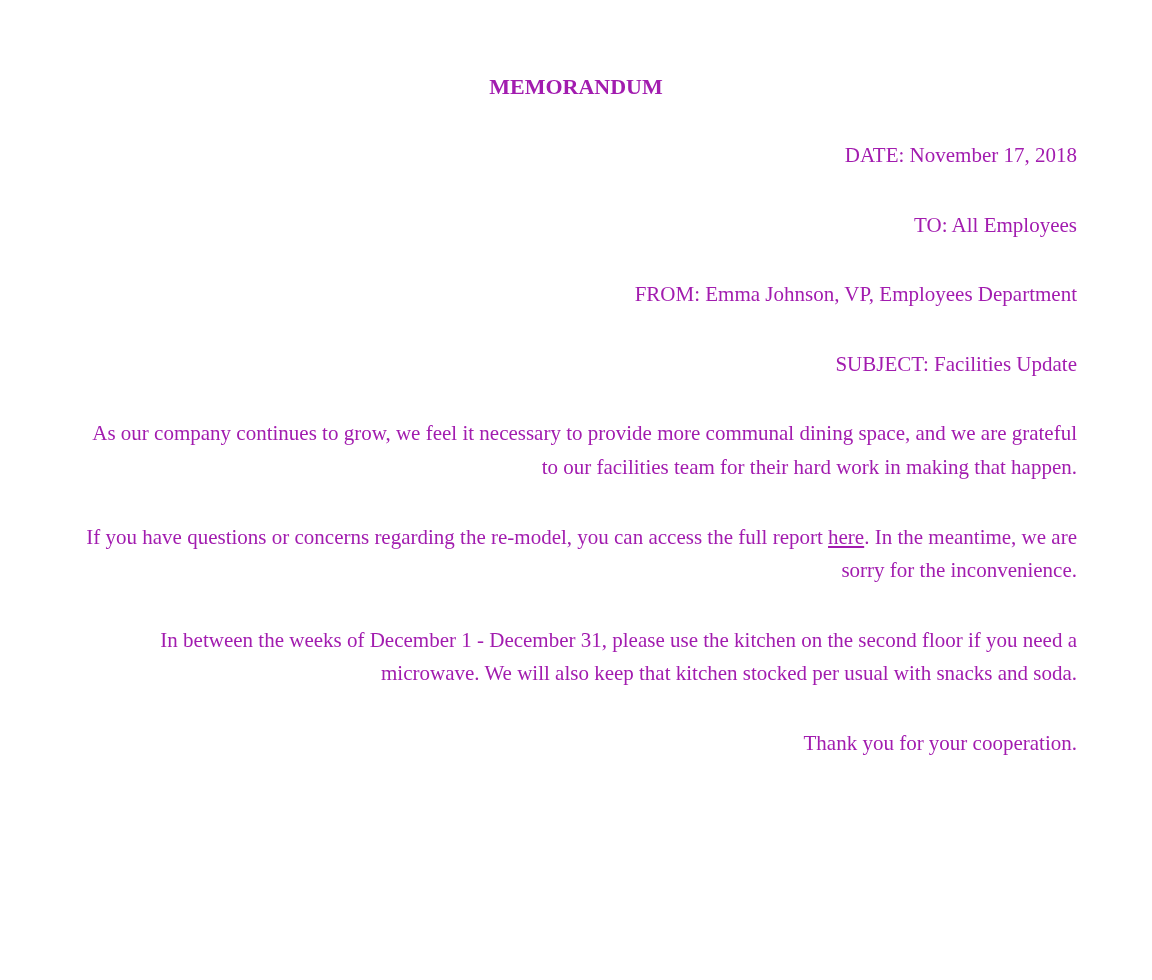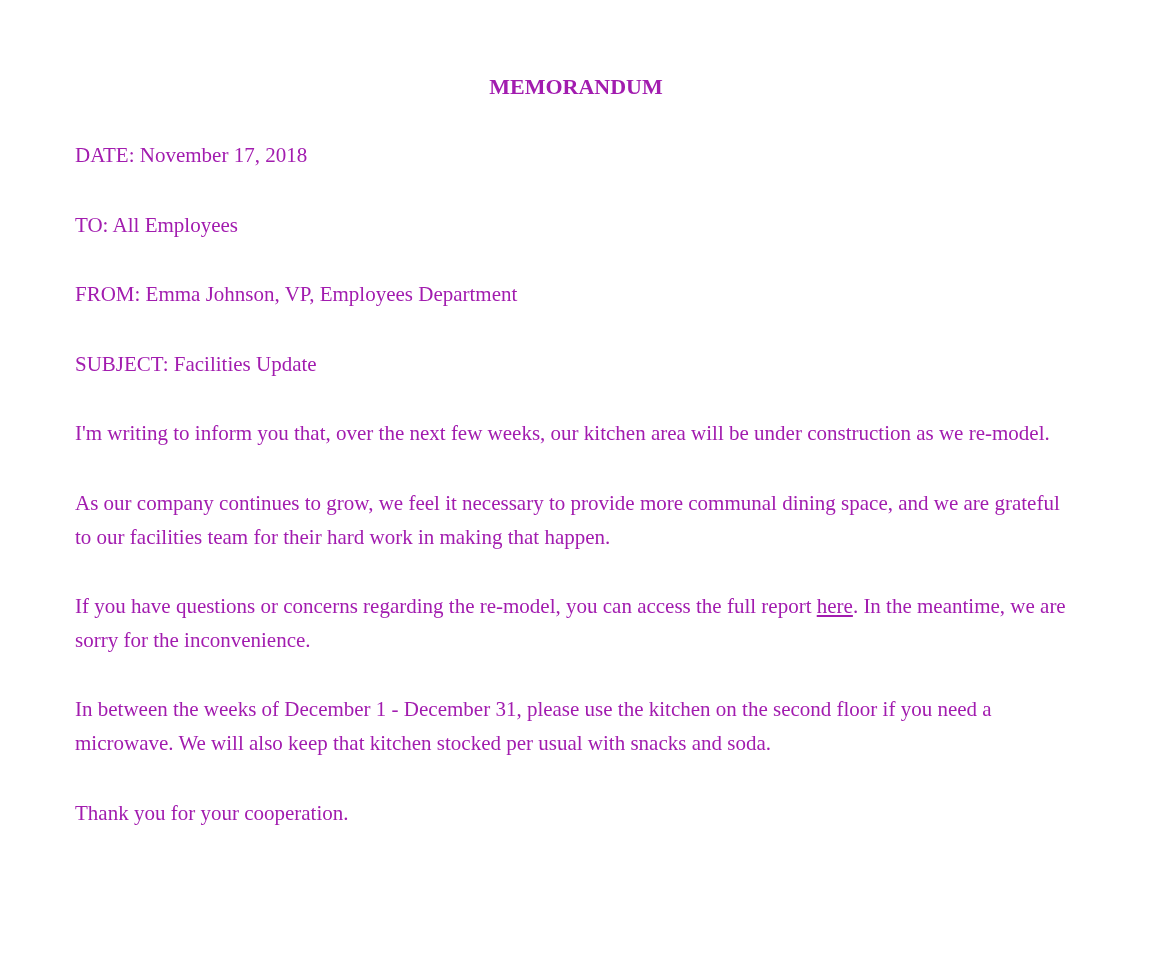--- a/index.html
+++ b/index.html
@@ -20,20 +20,21 @@
   }
   .memo-title {
     font-size: 22px;
     font-weight: bold;
     text-align: center;
     margin: 0;
     line-height: 1.5;
   }
   .memo-line, .memo-paragraph {
     margin: 36px 0 0 0;
+    text-align: right;
   }
   .report-link {
     color: inherit;
     text-decoration: underline;
   }
 </style>
 </head>
 <body>
 
 <div class="page">
@@ -41,21 +42,20 @@
   <h1 class="memo-title">MEMORANDUM</h1>
 
   <p class="memo-line"><span>DATE:</span> <span>November 17, 2018</span></p>
 
   <p class="memo-line"><span>TO:</span> <span>All Employees</span></p>
 
   <p class="memo-line"><span>FROM:</span> <span>Emma Johnson, VP, Employees Department</span></p>
 
   <p class="memo-line"><span>SUBJECT:</span> <span>Facilities Update</span></p>
 
-  <p class="memo-paragraph">I'm writing to inform you that, over the next few weeks, our kitchen area will be under construction as we re-model.</p>
 
   <p class="memo-paragraph">As our company continues to grow, we feel it necessary to provide more communal dining space, and we are grateful to our facilities team for their hard work in making that happen.</p>
 
   <p class="memo-paragraph"><span>If you have questions or concerns regarding the re-model, you can access the full report </span><a href="#" class="report-link">here</a><span>. In the meantime, we are sorry for the inconvenience.</span></p>
 
   <p class="memo-paragraph">In between the weeks of December 1 - December 31, please use the kitchen on the second floor if you need a microwave. We will also keep that kitchen stocked per usual with snacks and soda.</p>
 
   <p class="memo-paragraph">Thank you for your cooperation.</p>
 
 </div>

